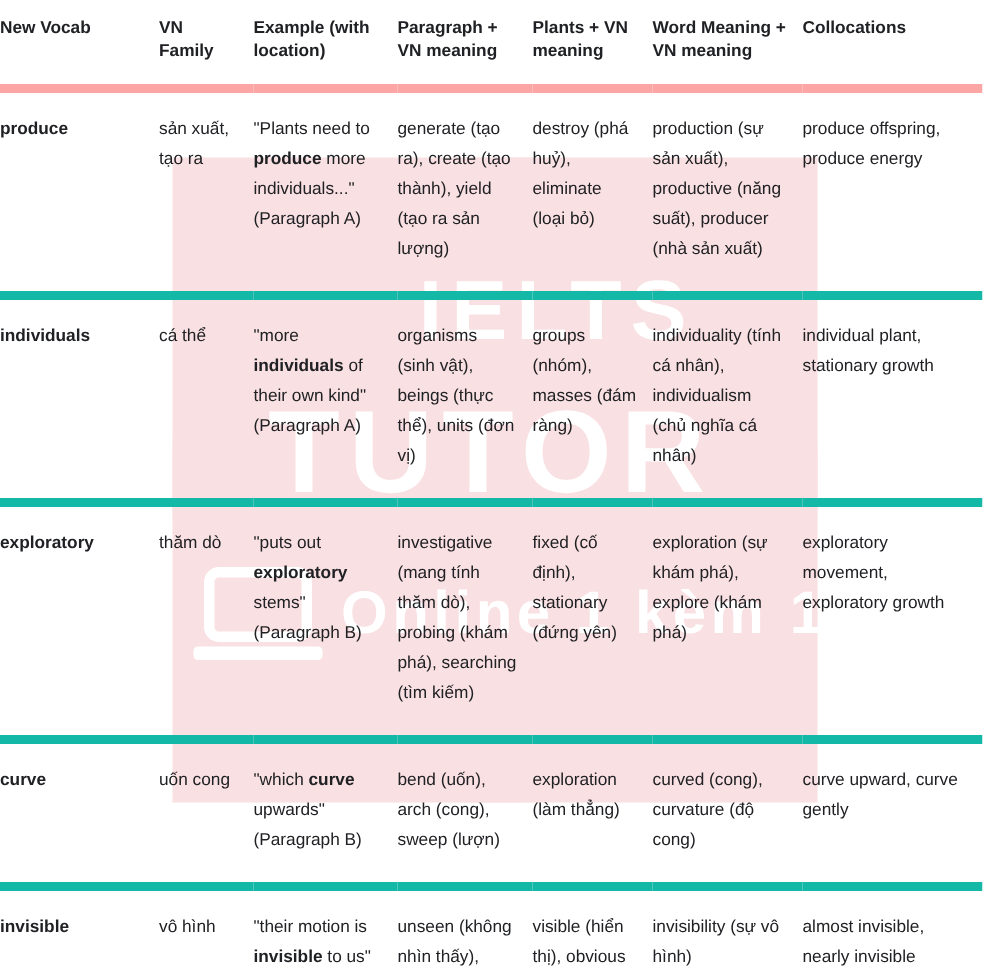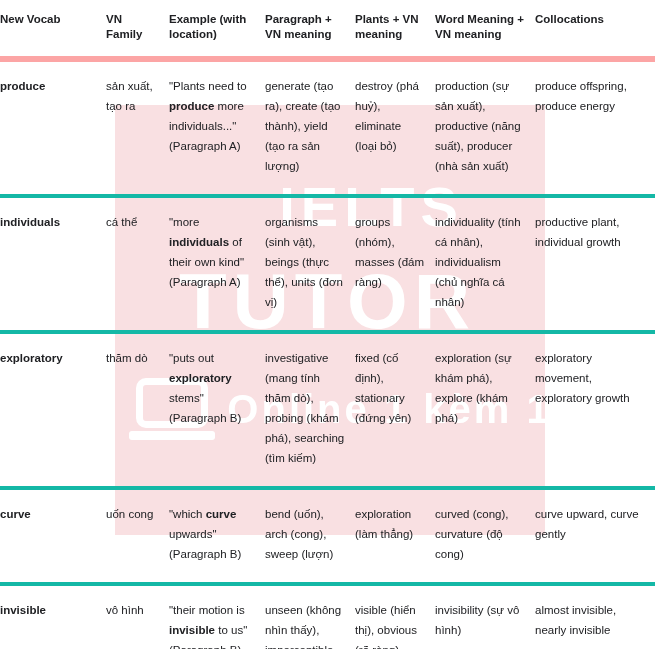--- a/index.html
+++ b/index.html
@@ -133,21 +133,21 @@
     font-size: 11.5px;
     line-height: 15px;
     color: #202124;
     padding: 12px 10px 14px 0;
     border-bottom: 6px solid #fca5a5;
     background: transparent;
   }
   table.vocab tbody td {
     vertical-align: top;
     padding: 14px 10px 18px 0;
-    border-bottom: 4px solid #14b8a6;
+    border-bottom: 6px solid #14b8a6;
     color: #202124;
     font-size: 11.5px;
     line-height: 20px;
     background: transparent;
   }
   table.vocab tbody tr:last-child td {
     border-bottom: 1px solid #e3e3e3;
   }
   td.vocab-cell {
     font-weight: bold;
@@ -215,21 +215,21 @@
           <td class="">production (sự sản xuất), productive (năng suất), producer (nhà sản xuất)</td>
           <td class="d6">produce offspring, produce energy</td>
         </tr>
         <tr>
           <td class="d0 vocab-cell">individuals</td>
           <td class="">cá thể</td>
           <td><span>"more </span><b class="kw">individuals</b><span> of their own kind" (Paragraph A)</span></td>
           <td class="">organisms (sinh vật), beings (thực thể), units (đơn vị)</td>
           <td class="">groups (nhóm), masses (đám ràng)</td>
           <td class="">individuality (tính cá nhân), individualism (chủ nghĩa cá nhân)</td>
-          <td class="d6">productive plant, individual growth</td>
+          <td class="d6">individual plant, stationary growth</td>
         </tr>
         <tr>
           <td class="d0 vocab-cell">exploratory</td>
           <td class="">thăm dò</td>
           <td><span>"puts out </span><b class="kw">exploratory</b><span> stems" (Paragraph B)</span></td>
           <td class="">investigative (mang tính thăm dò), probing (khám phá), searching (tìm kiếm)</td>
           <td class="">fixed (cố định), stationary (đứng yên)</td>
           <td class="">exploration (sự khám phá), explore (khám phá)</td>
           <td class="d6">exploratory movement, exploratory growth</td>
         </tr>

